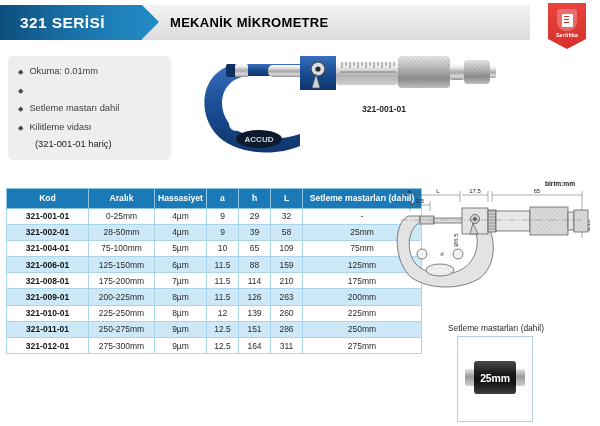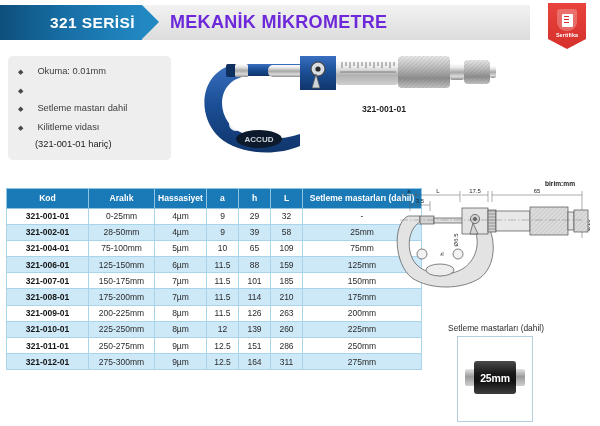--- a/index.html
+++ b/index.html
@@ -12,37 +12,37 @@
   #page { position: relative; width: 600px; height: 426px; }
 
   
   #header-band {
     position: absolute; left: 0; top: 5px; width: 530px; height: 35px;
     background: linear-gradient(to bottom, #f2f2f2 0%, #e6e6e6 55%, #dcdcdc 100%);
   }
   #series-tab {
     position: absolute; left: 0; top: 5px; width: 142px; height: 35px;
     background: linear-gradient(to right, #0d4f7c 0%, #176ea4 45%, #2288c2 100%);
-    display: flex; align-items: center; padding-left: 30px;
+    display: flex; align-items: center;
   }
   #series-tab-arrow {
     position: absolute; left: 142px; top: 5px;
     width: 0; height: 0;
     border-top: 17.5px solid transparent;
     border-bottom: 17.5px solid transparent;
     border-left: 17px solid #2288c2;
   }
   #series-label {
     color: #ffffff; font-size: 15.5px; font-weight: bold;
     letter-spacing: .4px; padding-left: 20px;
   }
   #product-title {
     position: absolute; left: 170px; top: 5px; height: 35px;
     display: flex; align-items: center;
-    color: #6d28d9; font-size: 18px; font-weight: bold; letter-spacing: .3px;
+    color: #000000; font-size: 13px; font-weight: bold; letter-spacing: .3px;
   }
 
   
   #cert-badge {
     position: absolute; left: 548px; top: 3px; width: 38px; height: 46px;
   }
   #cert-ribbon {
     position: absolute; inset: 0;
     background: linear-gradient(to bottom, #e8433c 0%, #d5302b 100%);
     clip-path: polygon(0 0, 100% 0, 100% 78%, 50% 100%, 0 78%);
@@ -65,21 +65,21 @@
   #cert-text {
     position: absolute; left: 0; top: 29px; width: 38px; text-align: center;
     color: #ffffff; font-size: 5.4px; font-weight: bold; letter-spacing: .1px;
   }
 
   
   #features-panel {
     position: absolute; left: 8px; top: 56px; width: 163px; height: 104px;
     background: #eeeeee; border-radius: 5px; padding: 10px 8px 0 10px;
   }
-  .feature-row { display: flex; align-items: center; margin-bottom: 7.5px; gap: 8px; }
+  .feature-row { display: flex; align-items: center; margin-bottom: 7.5px; }
   .feature-bullet {
     color: #4a4a4a; font-size: 7px; line-height: 11px; margin-right: 6px;
   }
   .feature-text { color: #3c3c3c; font-size: 9.3px; line-height: 11px; }
   #feature-note {
     color: #1c1c1c; font-size: 9.3px; font-weight: normal;
     padding-left: 17px; margin-top: -1px;
   }
 
   
@@ -295,29 +295,20 @@
         <tr>
           <td class="col-kod">321-006-01</td>
           <td>125-150mm</td>
           <td>6µm</td>
           <td>11.5</td>
           <td>88</td>
           <td>159</td>
           <td>125mm</td>
         </tr>
         <tr>
-          <td class="col-kod">321-007-01</td>
-          <td>150-175mm</td>
-          <td>7µm</td>
-          <td>11.5</td>
-          <td>101</td>
-          <td>185</td>
-          <td>150mm</td>
-        </tr>
-        <tr>
           <td class="col-kod">321-008-01</td>
           <td>175-200mm</td>
           <td>7µm</td>
           <td>11.5</td>
           <td>114</td>
           <td>210</td>
           <td>175mm</td>
         </tr>
         <tr>
           <td class="col-kod">321-009-01</td>

